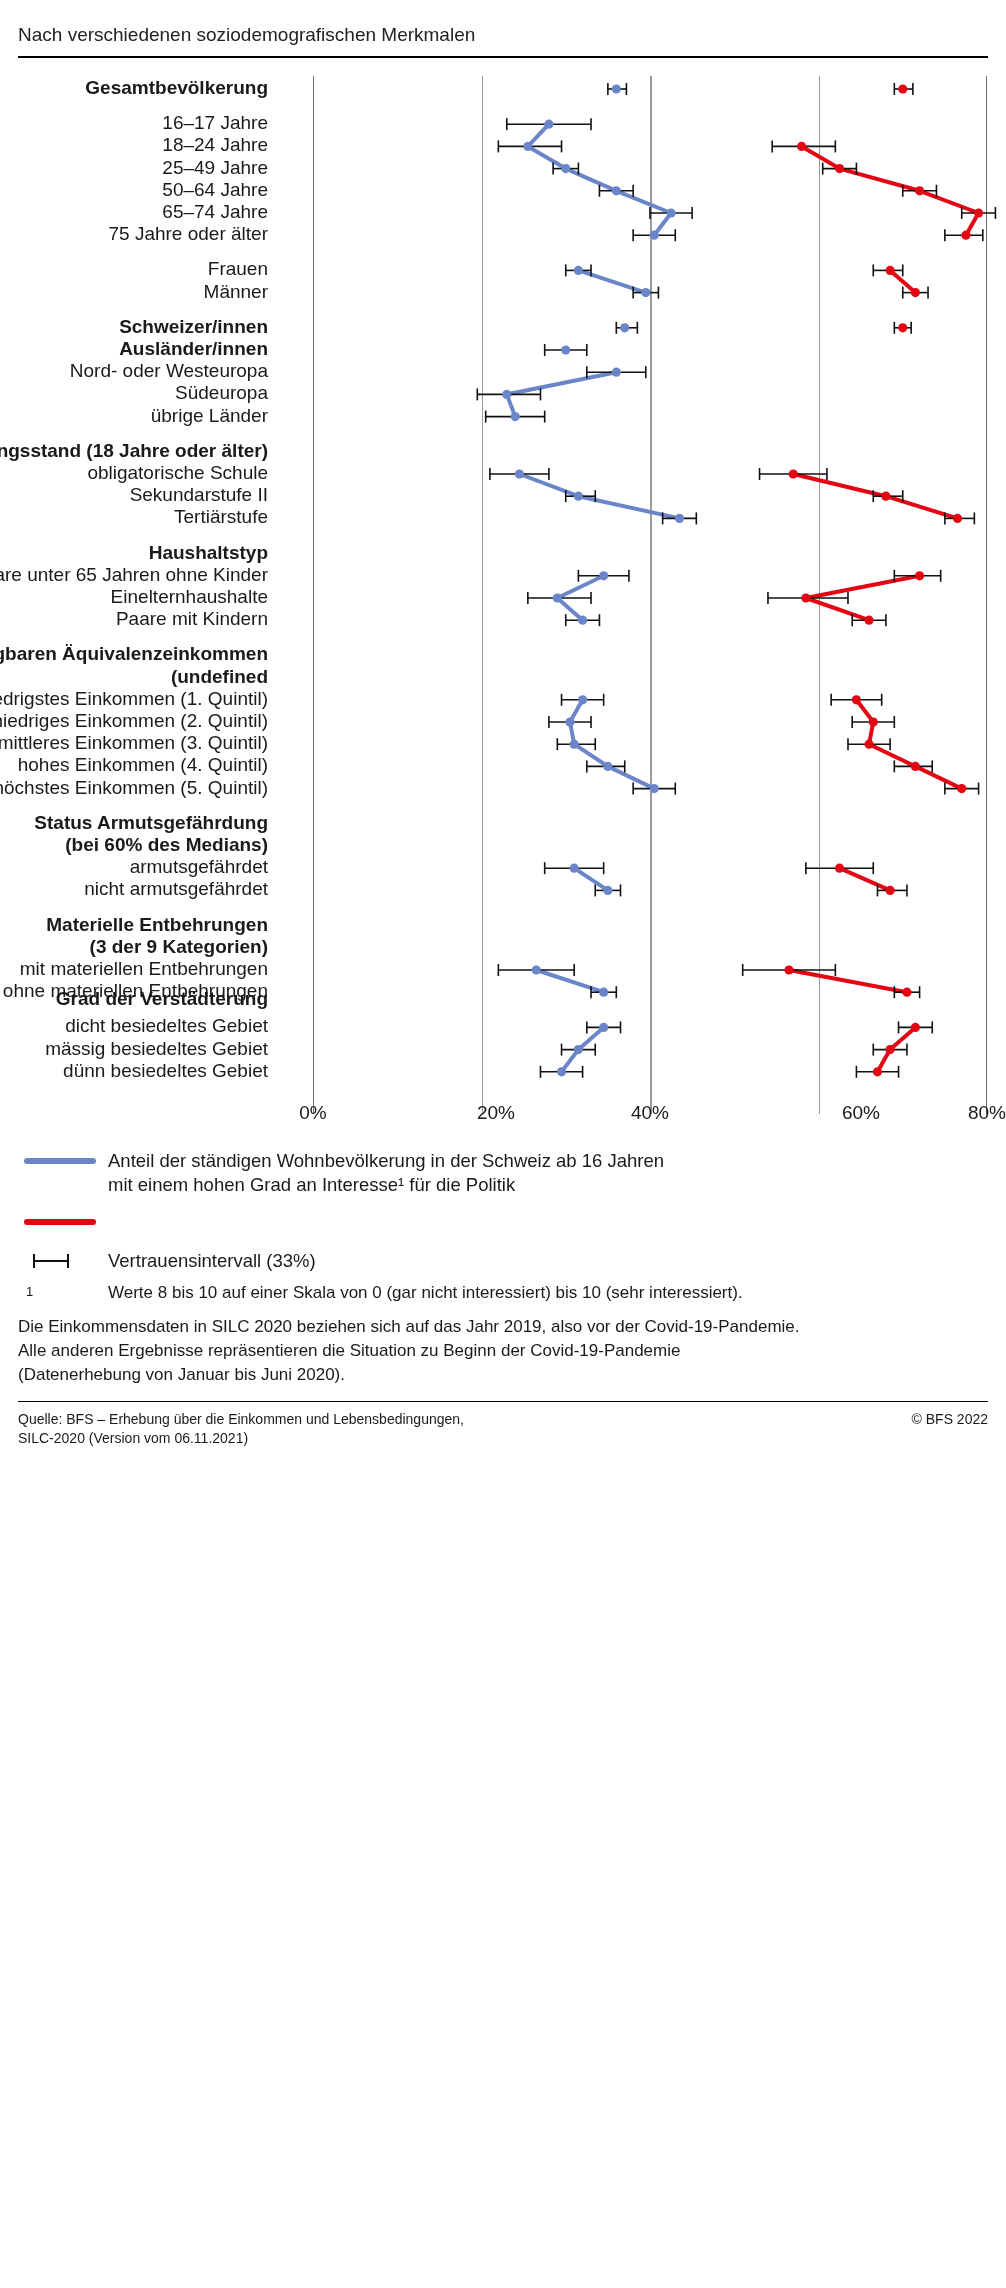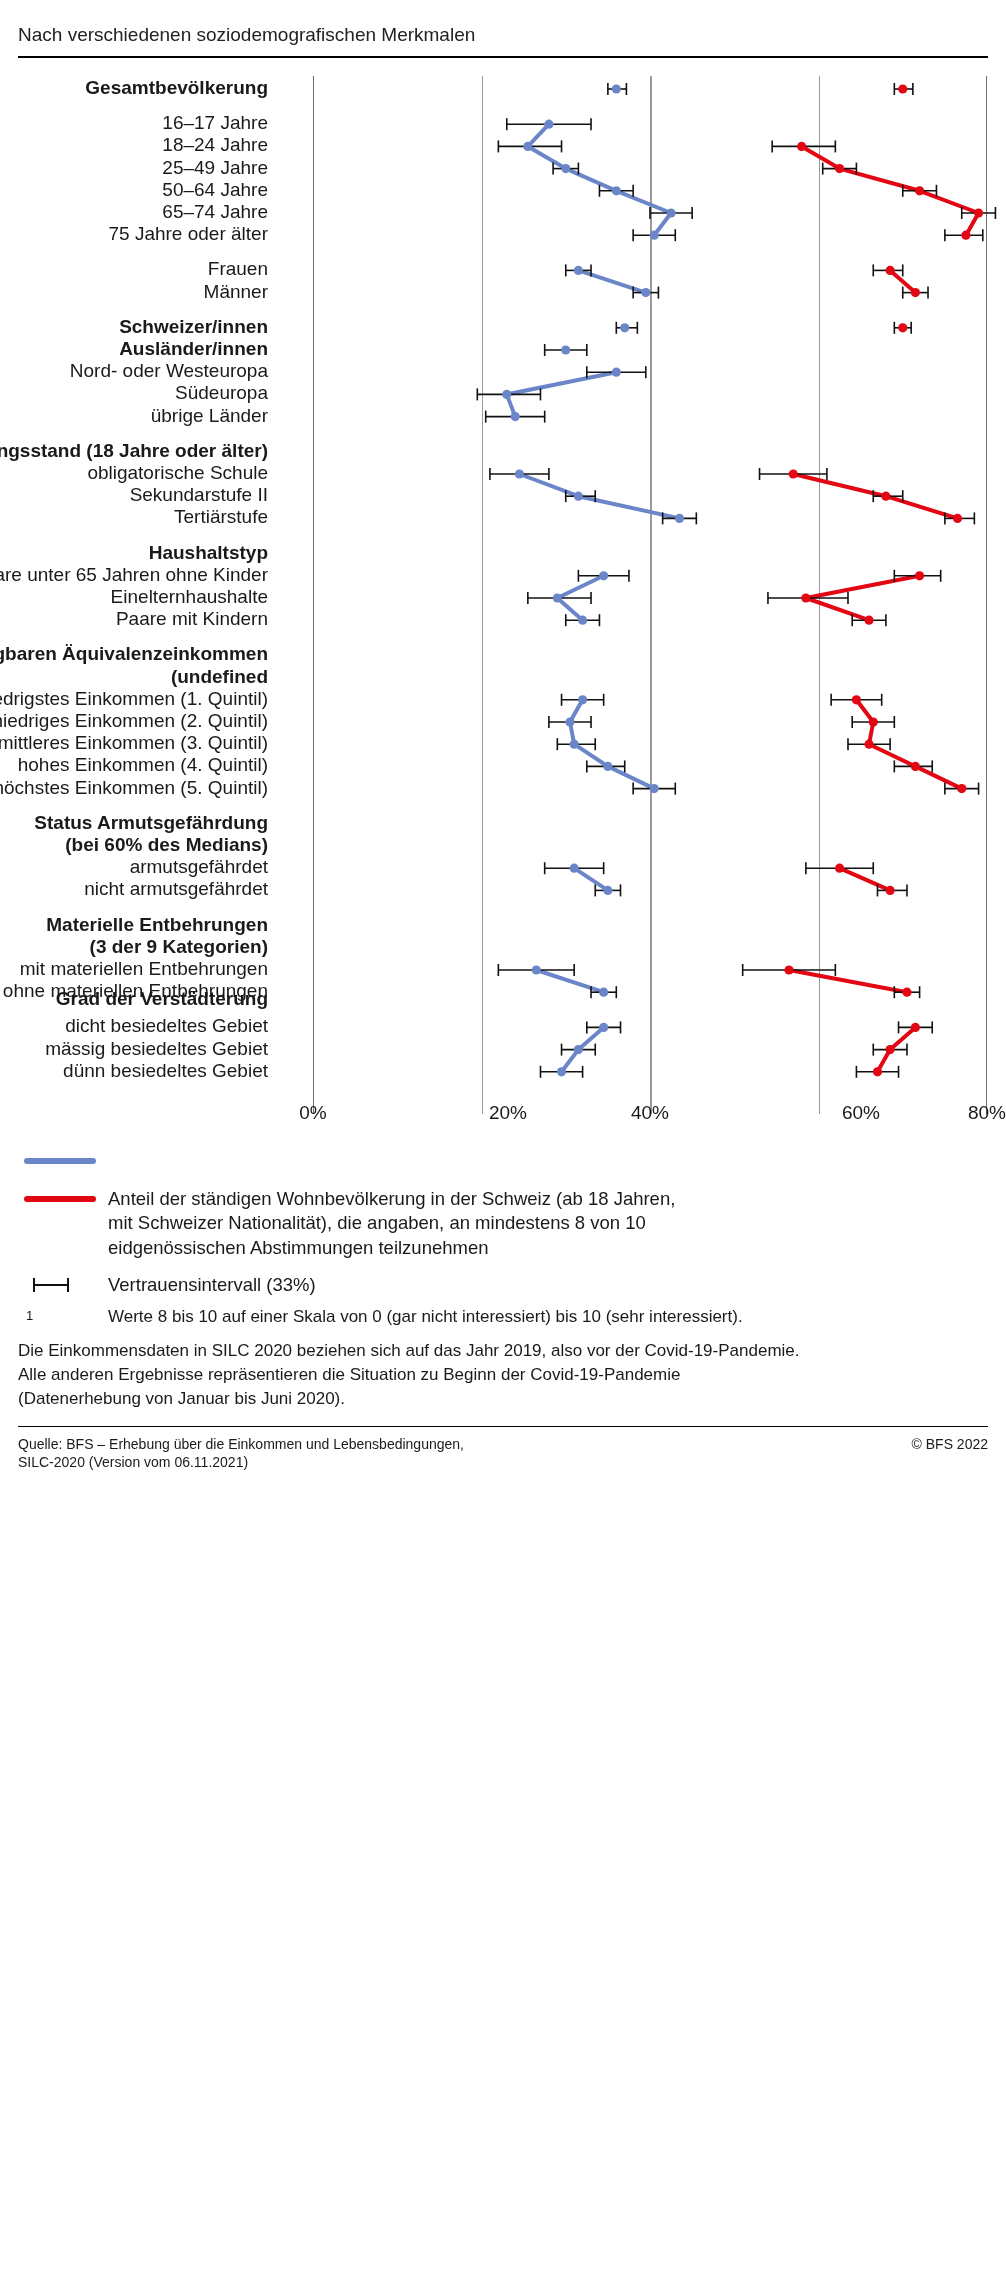--- a/index.html
+++ b/index.html
@@ -423,41 +423,40 @@
       <line x1="543.5375" y1="985.6000000000007" x2="543.5375" y2="997.6000000000007" stroke="#111" stroke-width="1.6"></line>
       <line x1="577.2375" y1="985.6000000000007" x2="577.2375" y2="997.6000000000007" stroke="#111" stroke-width="1.6"></line>
       <circle cx="560.3875" cy="991.6000000000007" r="4.6" fill="#6B86C8"></circle>
       <line x1="522.475" y1="1013.8000000000008" x2="564.6" y2="1013.8000000000008" stroke="#111" stroke-width="1.6"></line>
       <line x1="522.475" y1="1007.8000000000008" x2="522.475" y2="1019.8000000000008" stroke="#111" stroke-width="1.6"></line>
       <line x1="564.6" y1="1007.8000000000008" x2="564.6" y2="1019.8000000000008" stroke="#111" stroke-width="1.6"></line>
       <circle cx="543.5375" cy="1013.8000000000008" r="4.6" fill="#6B86C8"></circle>
     </svg>
   <div id="axis-layer">
       <div class="axis-label" style="left: 295px;">0%</div>
-      <div class="axis-label" style="left: 490px;">20%</div>
+      <div class="axis-label" style="left: 478px;">20%</div>
       <div class="axis-label" style="left: 632px;">40%</div>
       <div class="axis-label" style="left: 843px; text-align: right;">60%</div>
       <div class="axis-label" style="left: 969px;">80%</div>
     </div>
 </div>
 
 <div id="legend">
   <div class="legend-row">
     <div class="legend-swatch">
       <div class="bar" style="background:#6B86C8"></div>
     </div>
+    <div class="legend-text">
+      <div>Anteil der ständigen Wohnbevölkerung in der Schweiz ab 16 Jahren</div>
+      <div>mit einem hohen Grad an Interesse¹ für die Politik</div>
+    </div>
   </div>
   <div class="legend-row">
     <div class="legend-swatch">
       <div class="bar" style="background:#E30613"></div>
-    </div>
-    <div class="legend-text">
-      <div>Anteil der ständigen Wohnbevölkerung in der Schweiz (ab 18 Jahren,</div>
-      <div>mit Schweizer Nationalität), die angaben, an mindestens 8 von 10</div>
-      <div>eidgenössischen Abstimmungen teilzunehmen</div>
     </div>
   </div>
   <div class="ci-row">
     <div class="ci-mark">
       <svg width="90" height="26">
         <line x1="16" y1="6" x2="16" y2="20" stroke="#111" stroke-width="2"></line>
         <line x1="16" y1="13" x2="50" y2="13" stroke="#111" stroke-width="2"></line>
         <line x1="50" y1="6" x2="50" y2="20" stroke="#111" stroke-width="2"></line>
       </svg>
     </div>

